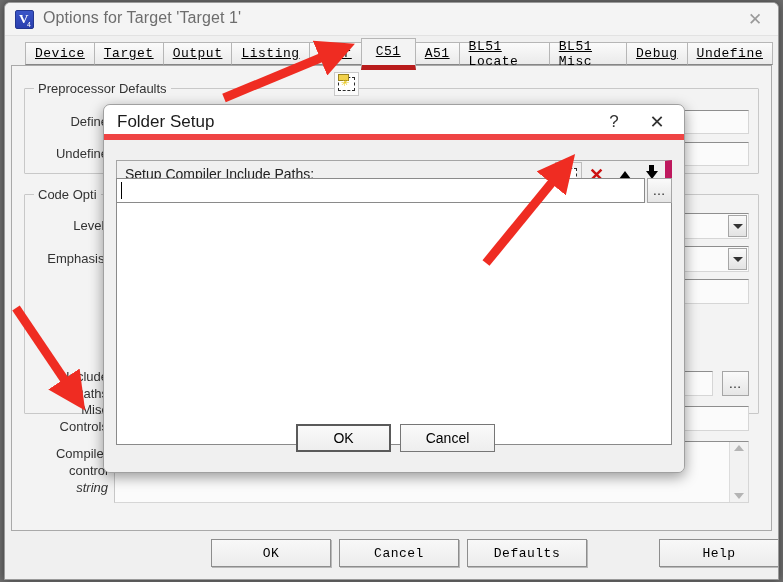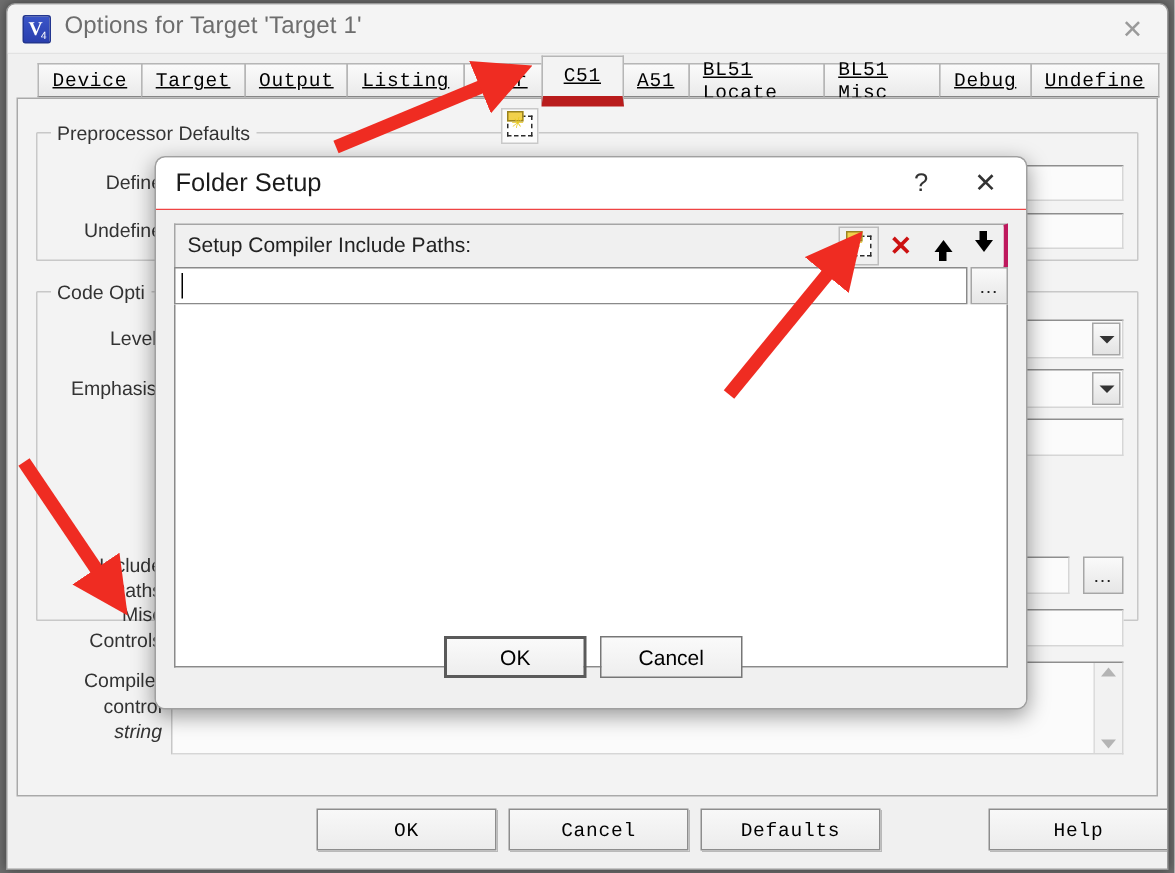--- a/index.html
+++ b/index.html
@@ -74,21 +74,21 @@
     border-top:1px solid #b6b6b6;
     border-right:1px solid #b6b6b6;
     border-bottom:1px solid #868686;
     display:flex; align-items:center; justify-content:center;
     margin-right:-1px;
     letter-spacing:.5px;
   }
   .tab.selected {
     height:26px;
     background:#f3f3f3;
-    border-bottom:7px solid #b91c1c;
+    border-bottom:5px solid #b91c1c;
     font-weight:normal;
     z-index:3; position:relative;
     padding: 13px 14px;
   }
 
   
   #tabpage {
     position:absolute; left:6px; top:62px; right:6px; bottom:48px;
     background:#f3f3f3;
     border:1px solid #a9a9a9;
@@ -169,44 +169,44 @@
     background:#f0f0f0;
     border:1px solid #a0a0a0;
     border-radius:7px 7px 7px 7px;
     box-shadow:0 4px 14px rgba(0,0,0,.40);
     overflow:hidden;
   }
   #modal-title {
     height:35px; background:#fff;
     border-radius:6px 6px 0 0;
     position:relative;
-    border-bottom:1px solid #ef4444;
+    border-bottom:6px solid #ef4444;
   }
   #modal-title .label {
     position:absolute; left:13px; top:7px;
     font-size:17px; color:#1b1b1b;
   }
   #modal-help {
     position:absolute; right:57px; top:4px; width:26px; height:26px;
     display:flex;align-items:center;justify-content:center;
     font-size:17px;color:#333;
   }
   #modal-close {
     position:absolute; right:12px; top:4px; width:30px; height:26px;
     display:flex;align-items:center;justify-content:center;
     font-size:18px;color:#333;
   }
   #modal-body { position:absolute; left:0; top:35px; right:0; bottom:0; background:#f0f0f0; }
 
   #setup-bar {
-    position:absolute; left:12px; top:9px; right:12px; height:29px;
+    position:absolute; left:12px; top:20px; right:12px; height:29px;
     background:#f0f0f0;
     border-top:1px solid #a5a5a5;
     border-left:1px solid #a5a5a5;
-    border-right:3px solid #be185d;
+    border-right:7px solid #be185d;
   }
   #setup-bar .caption {
     position:absolute; left:8px; top:5px; font-size:14px; color:#222;
   }
   .toolbtn {
     position:absolute; top:1px; width:27px; height:26px;
     background:#f0f0f0;
     border:1px solid #bdbdbd;
     display:flex;align-items:center;justify-content:center;
   }

